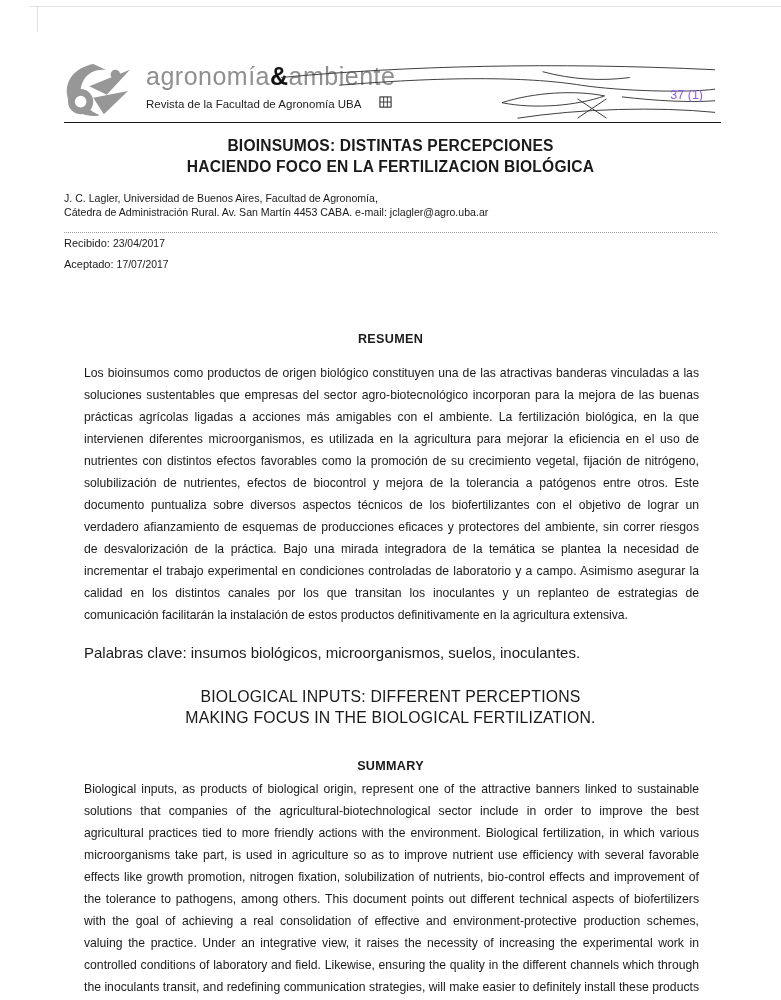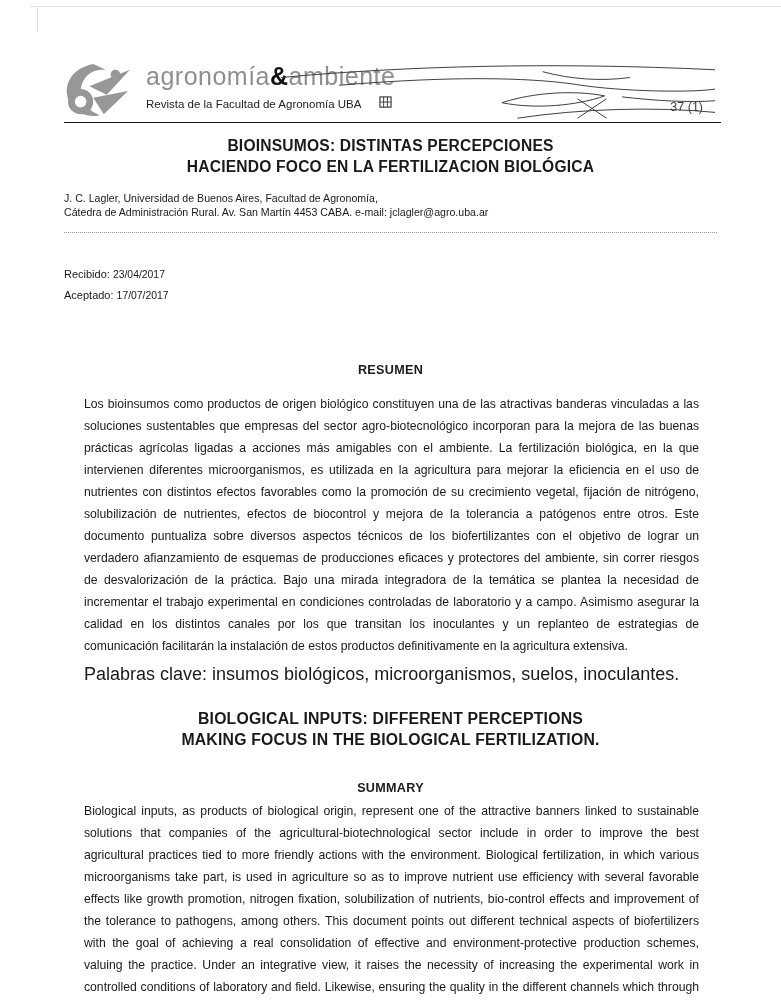--- a/index.html
+++ b/index.html
@@ -14,39 +14,39 @@
   .scan-edge-left{position:absolute;top:6px;left:37px;width:1px;height:26px;background:#e0e0e0;}
 
   
   .journal-header{position:absolute;top:64px;left:64px;right:60px;height:60px;}
   .logo{position:absolute;left:0;top:-2px;}
   .journal-title-block{position:absolute;left:82px;top:0;}
   .journal-name{font-size:25px;letter-spacing:.5px;color:#8f8f8f;line-height:1;}
   .journal-name .amp{color:#111;font-weight:bold;}
   .journal-subtitle{font-size:11.5px;color:#222;margin-top:7px;display:flex;align-items:center;gap:18px;}
   .decor-art{position:absolute;left:215px;top:-2px;pointer-events:none;}
-  .issue{position:absolute;right:18px;top:36px;font-size:12.5px;color:#404040;}
+  .issue{position:absolute;right:18px;top:24px;font-size:12.5px;color:#8b5cf6;}
   .header-rule{position:absolute;top:122px;left:64px;right:60px;border:0;border-top:1.6px solid #1a1a1a;margin:0;}
 
   
   .content{position:absolute;top:126px;left:64px;width:653px;}
   .title{font-size:15.6px;font-weight:bold;text-align:center;line-height:1.32;letter-spacing:.2px;}
   .authors{font-size:10.6px;text-align:left;line-height:1.35;margin-top:13px;color:#1a1a1a;}
   .dotted-rule{border:0;border-top:1px dotted #9a9a9a;margin:13px 0 0 0;}
 
-  .dates{margin-top:31px;font-size:11px;line-height:1.85;}
+  .dates{font-size:11px;line-height:1.85;}
   .dates .lbl{color:#1a1a1a;}
   .dates .val{font-size:10.4px;}
 
   .section-heading{font-size:12.6px;font-weight:bold;text-align:center;margin-top:58px;letter-spacing:.3px;}
   .abstract{font-size:12.2px;line-height:22px;text-align:justify;margin:5px 18px 0 20px;}
-  .keywords-line{font-size:18px;line-height:17px;margin:9px 18px 0 20px;}
+  .keywords-line{font-size:15px;line-height:17px;margin:18px 18px 0 20px;}
   .keywords-line .bold{font-weight:bold;}
 
-  .title-en{font-size:15.8px;font-weight:bold;text-align:center;line-height:1.32;margin-top:26px;letter-spacing:.2px;}
+  .title-en{font-size:15.8px;font-weight:normal;text-align:center;line-height:1.32;margin-top:26px;letter-spacing:.2px;}
   .summary-heading{font-size:12.6px;font-weight:bold;text-align:center;margin-top:30px;letter-spacing:.3px;}
 </style>
 </head>
 <body>
 
 <div class="page">
   <div class="scan-edge-top"></div>
   <div class="scan-edge-left"></div>
 
   <header class="journal-header">

